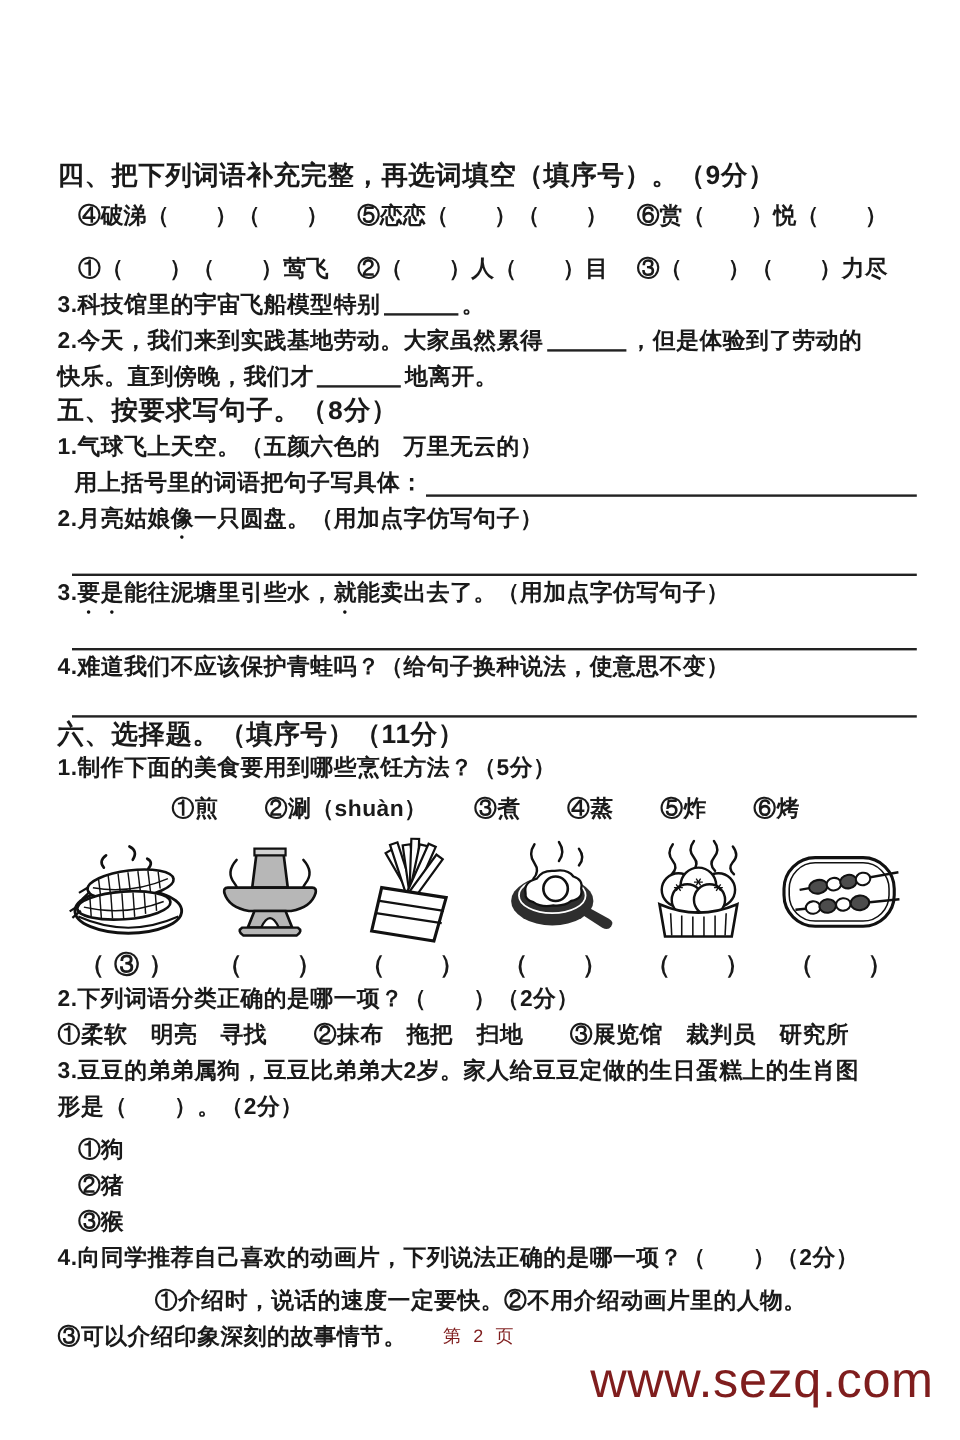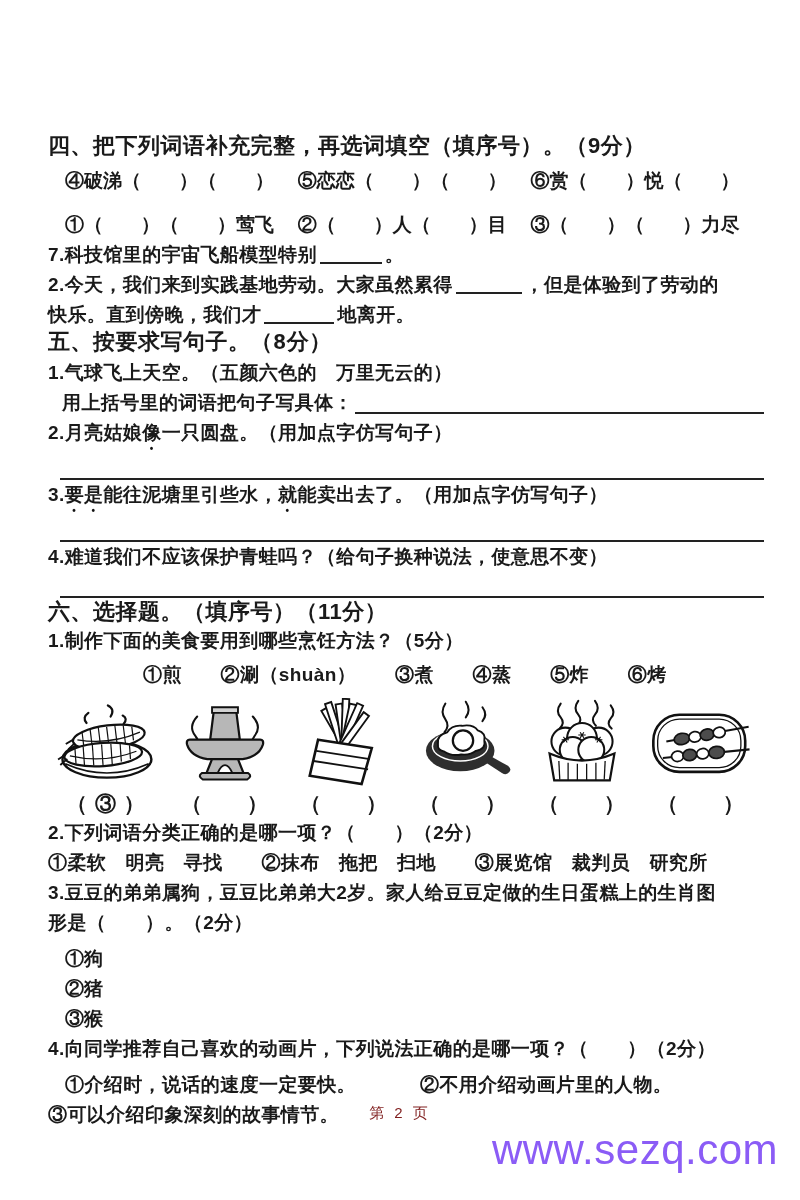--- a/index.html
+++ b/index.html
@@ -44,44 +44,44 @@
 
   .foods { display:flex; gap:15px; margin:8px 0 0 6px; }
   .food-cell { width:104px; display:flex; flex-direction:column; align-items:center; }
   .food-cell svg { width:104px; height:88px; display:block; }
   .food-answer { font-size:21px; font-weight:600; margin-top:4px; letter-spacing:1px; white-space:nowrap; }
 
   .zodiac { display:flex; font-size:19px; font-weight:600; line-height:30px; margin-left:17px;flex-direction:column; }
   .zodiac span:nth-child(1) { width:245px; }
   .zodiac span:nth-child(2) { width:255px; }
 
-  .q4opts { display:flex; font-size:19px; font-weight:600; line-height:30px; margin-left:17px; letter-spacing:.4px; }
+  .q4opts { display:flex; font-size:19px; font-weight:600; line-height:30px; margin-left:17px; letter-spacing:.4px;text-align:right; }
   .q4opts span:first-child { width:355px; }
 
   .footer { position:absolute; top:1104px; left:0; width:100%; text-align:center; font-size:15px; font-weight:500; letter-spacing:3px; color:#7f1d1d; }
-  .watermark { position:absolute; top:1126px; right:22px; font-size:42px; color:#8b5cf6; font-weight:400; letter-spacing:.5px; }
+  .watermark { position:absolute; top:1126px; right:22px; font-size:42px; color:#7f1d1d; font-weight:400; letter-spacing:.5px; }
 </style>
 </head>
 <body>
 
 <div class="page">
   <div class="content">
 
     <h2 class="sec">四、把下列词语补充完整，再选词填空（填序号）。（9分）</h2>
     <div class="idioms gap6">
       <span>④破涕（　　）（　　）</span>
       <span>⑤恋恋（　　）（　　）</span>
       <span>⑥赏（　　）悦（　　）</span>
     </div>
     <div class="idioms gap14">
       <span>①（　　）（　　）莺飞</span>
       <span>②（　　）人（　　）目</span>
       <span>③（　　）（　　）力尽</span>
     </div>
-    <p class="q gap8"><span>7.科技馆里的宇宙飞船模型特别</span><span class="blank w62"></span><span>。</span></p>
+    <p class="q gap8"><span>3.科技馆里的宇宙飞船模型特别</span><span class="blank w62"></span><span>。</span></p>
     <p class="q"><span>2.今天，我们来到实践基地劳动。大家虽然累得</span><span class="blank w66"></span><span>，但是体验到了劳动的</span></p>
     <p class="q indent"><span>快乐。直到傍晚，我们才</span><span class="blank w70"></span><span>地离开。</span></p>
 
     <h2 class="sec gap18">五、按要求写句子。（8分）</h2>
     <p class="q">1.气球飞上天空。（五颜六色的　万里无云的）</p>
     <div class="prompt-line">
       <span>用上括号里的词语把句子写具体：</span>
       <span class="fill"></span>
     </div>
     <p class="q gap8"><span>2.月亮姑娘</span><span class="em-dots">像</span><span>一只圆盘。（用加点字仿写句子）</span></p>

